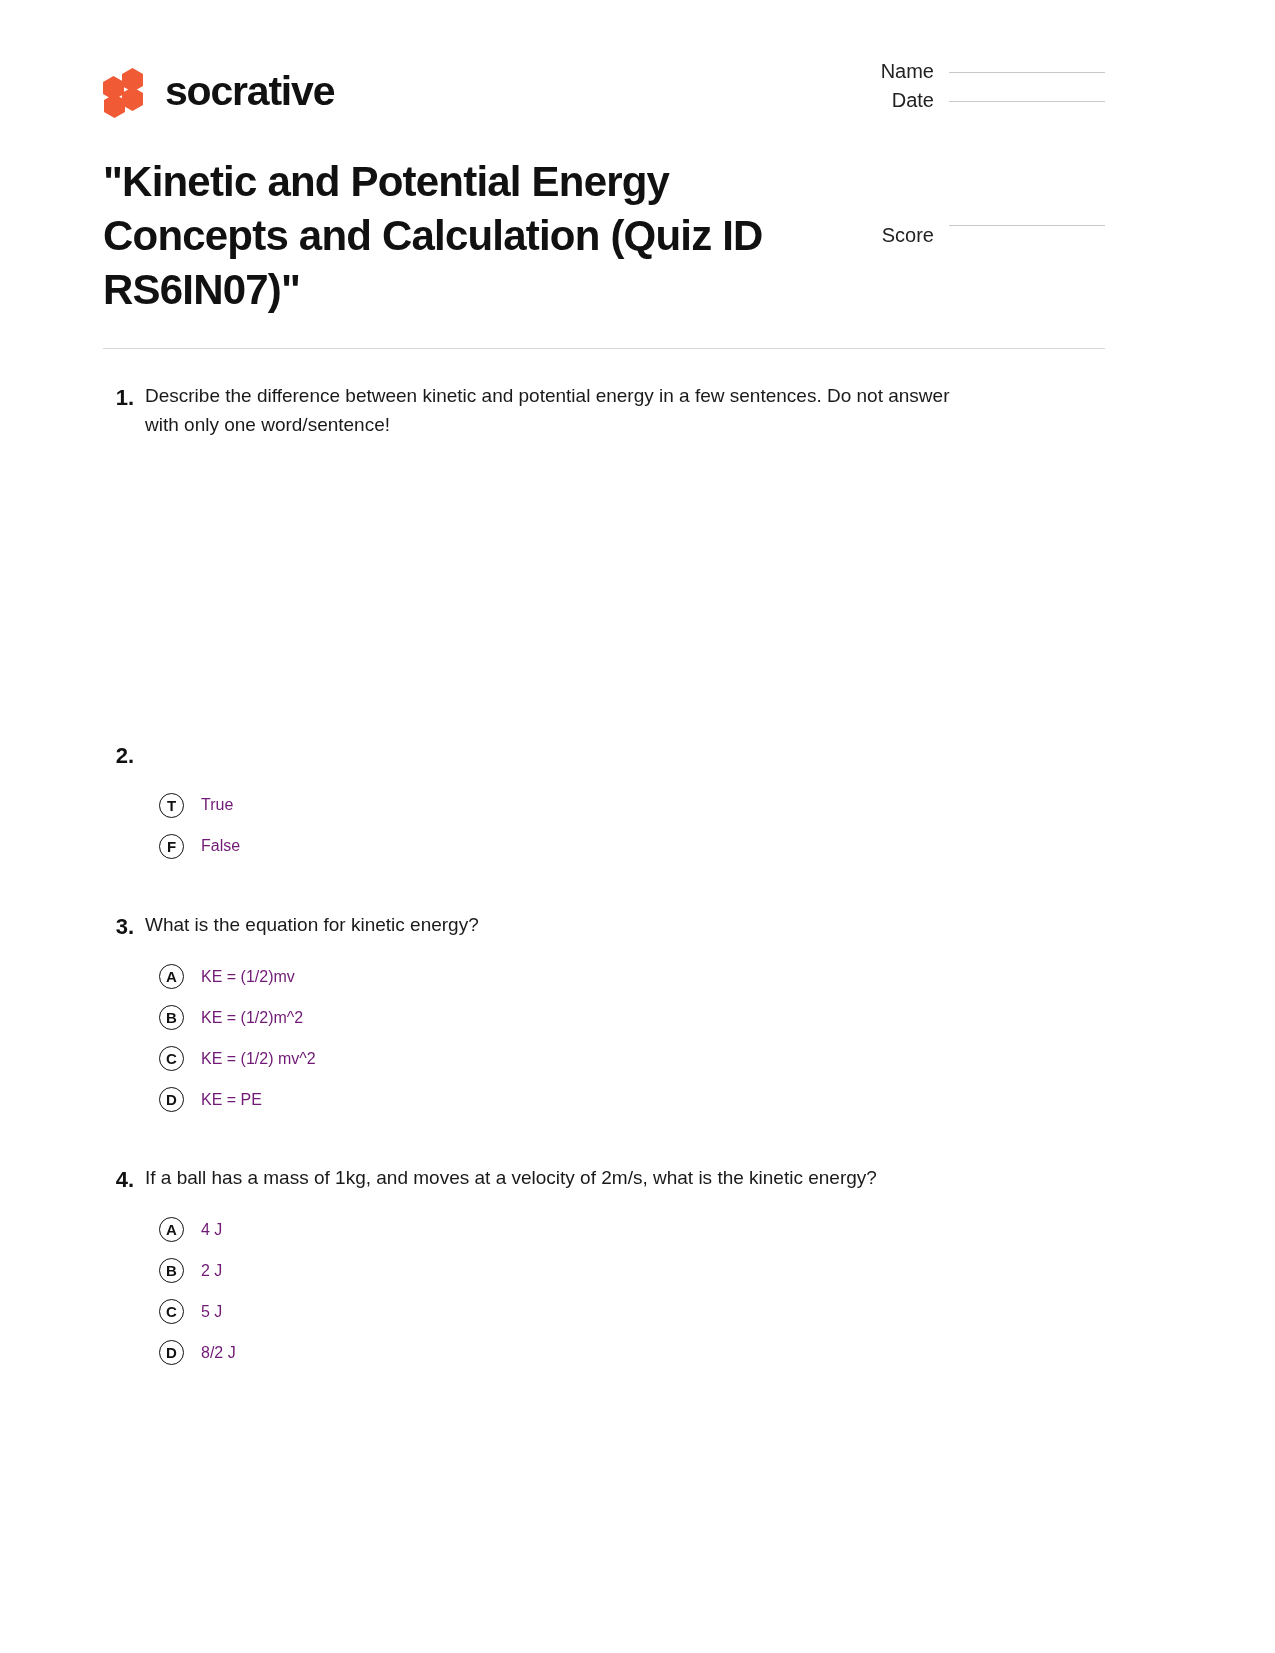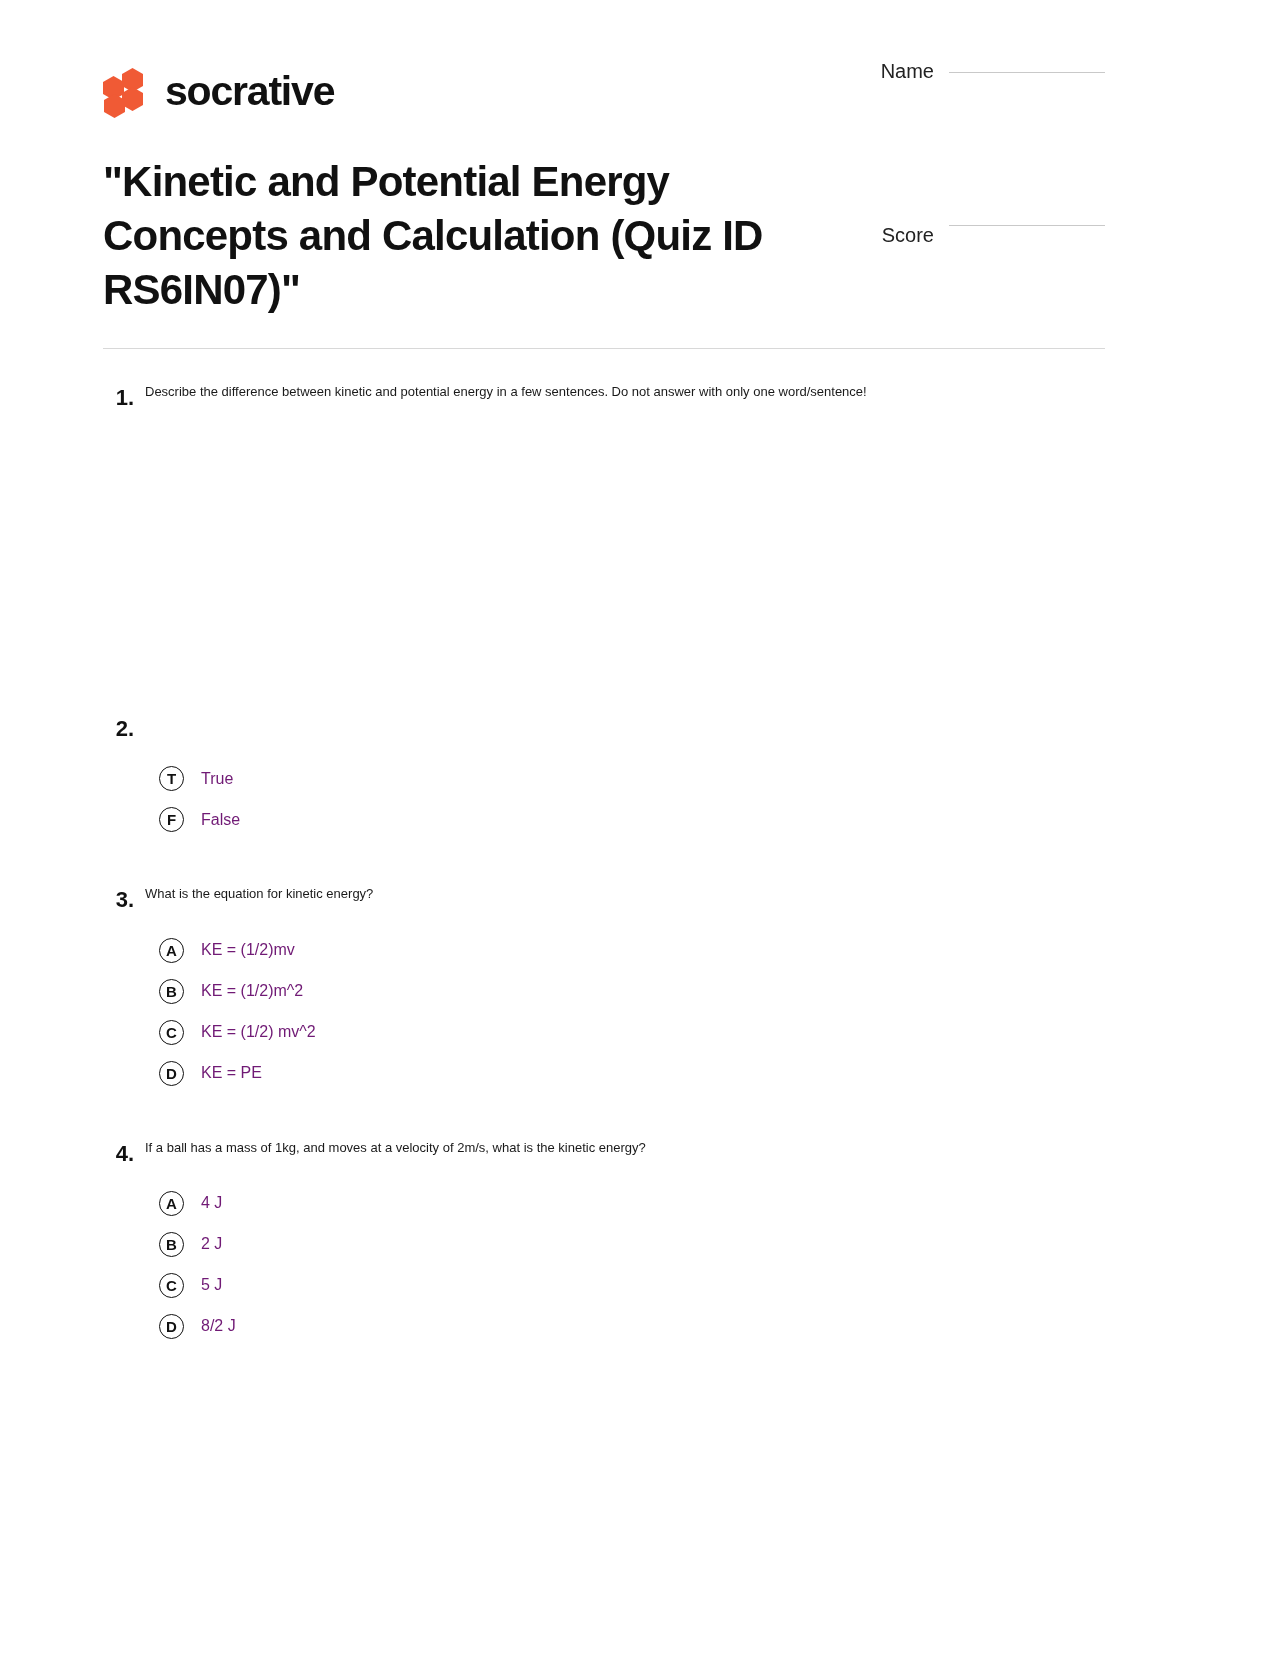--- a/index.html
+++ b/index.html
@@ -159,25 +159,24 @@
     width: 42px;
     text-align: right;
     padding-right: 11px;
     font-size: 22px;
     font-weight: 700;
     line-height: 1.42;
     color: #111;
   }
 
   .q-text {
-    font-size: 13px;
+    font-size: 19px;
     line-height: 1.52;
     color: #1a1a1a;
     max-width: 840px;
-    text-align: center;
   }
 
   .answer-space {
     height: 300px;
   }
 
   .options {
     margin-top: 14px;
   }
 
@@ -226,20 +225,24 @@
         <span class="hex h4"></span>
       </div>
       <div class="logo-text">socrative</div>
     </div>
 
     <div class="meta-block">
       <div class="meta-row">
         <span class="meta-label">Name</span>
         <span class="meta-line"></span>
       </div>
+      <div class="meta-row">
+        <span class="meta-label">Date</span>
+        <span class="meta-line"></span>
+      </div>
     </div>
 
   </div>
 
   <div class="title-area">
     <h1 class="quiz-title">"Kinetic and Potential Energy Concepts and Calculation (Quiz ID RS6IN07)"</h1>
     <div class="score-block">
       <span class="meta-label">Score</span>
       <span class="meta-line"></span>
     </div>

